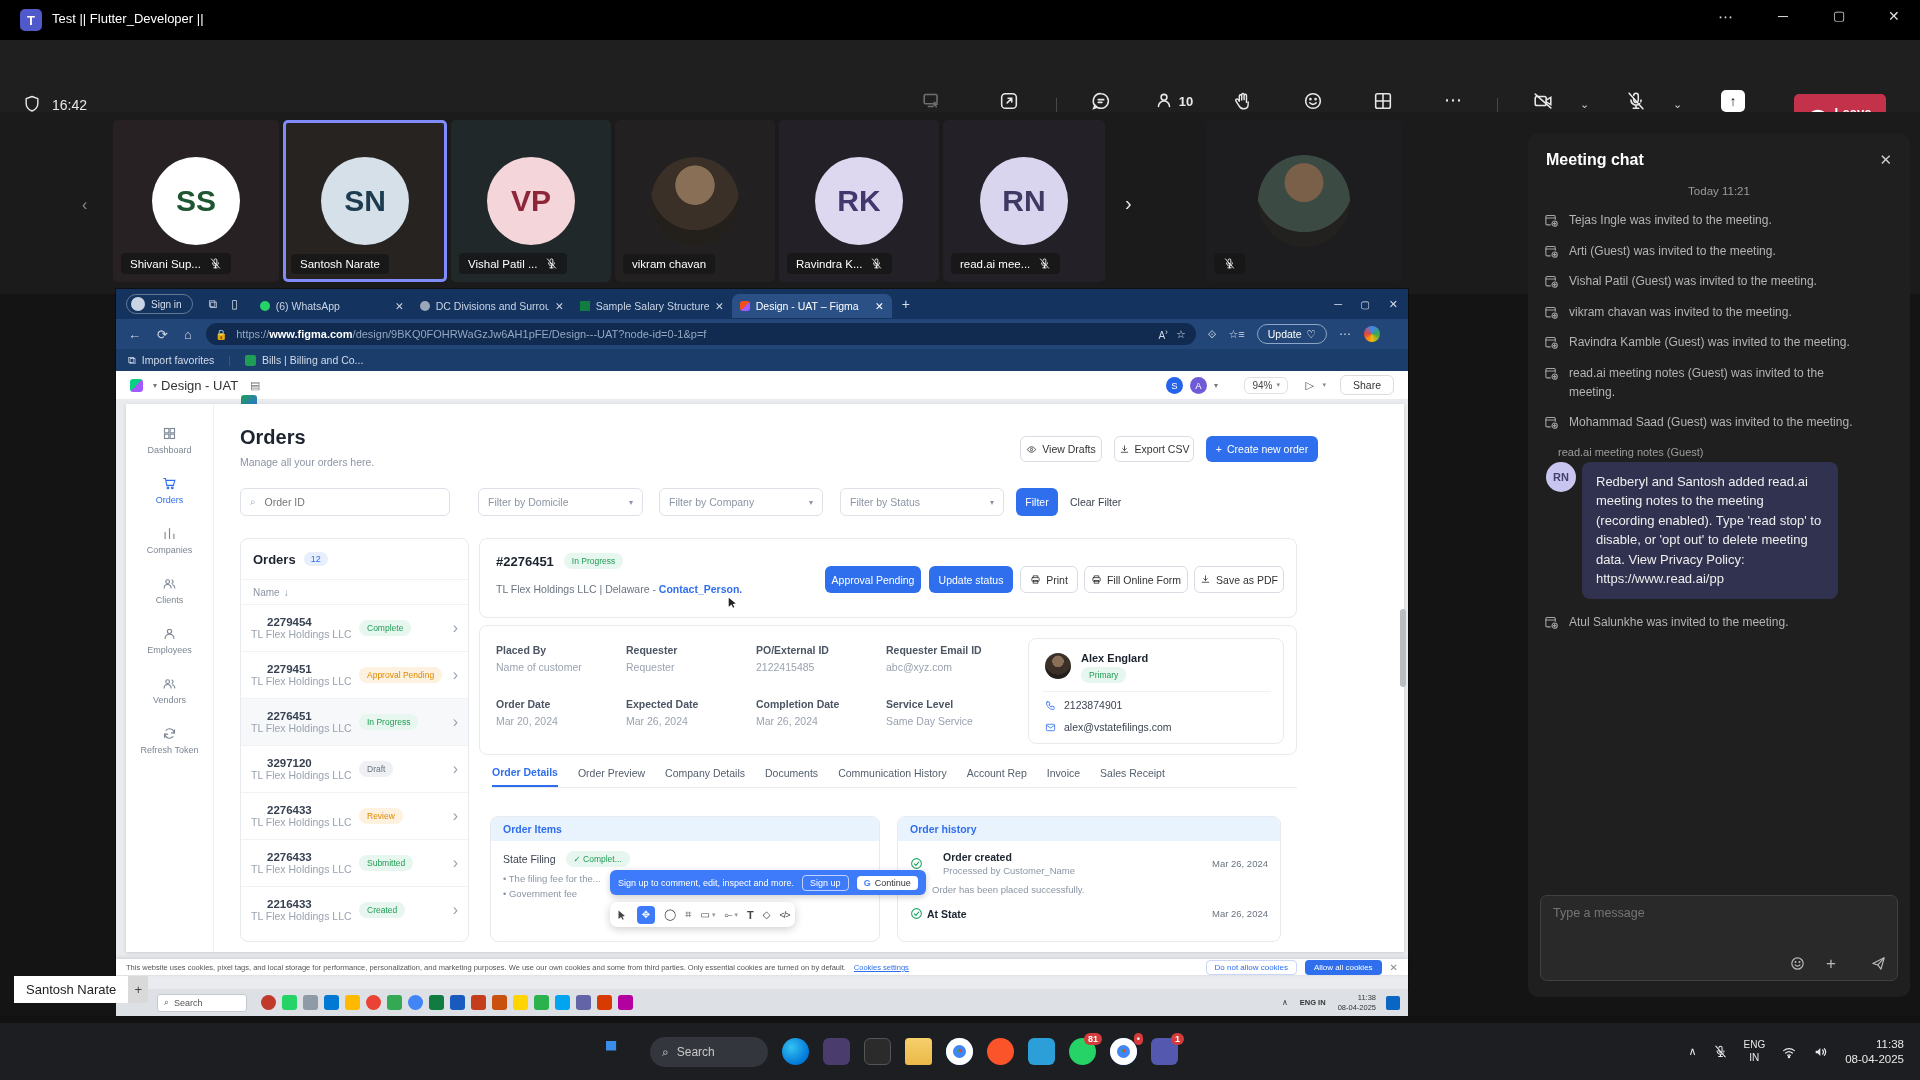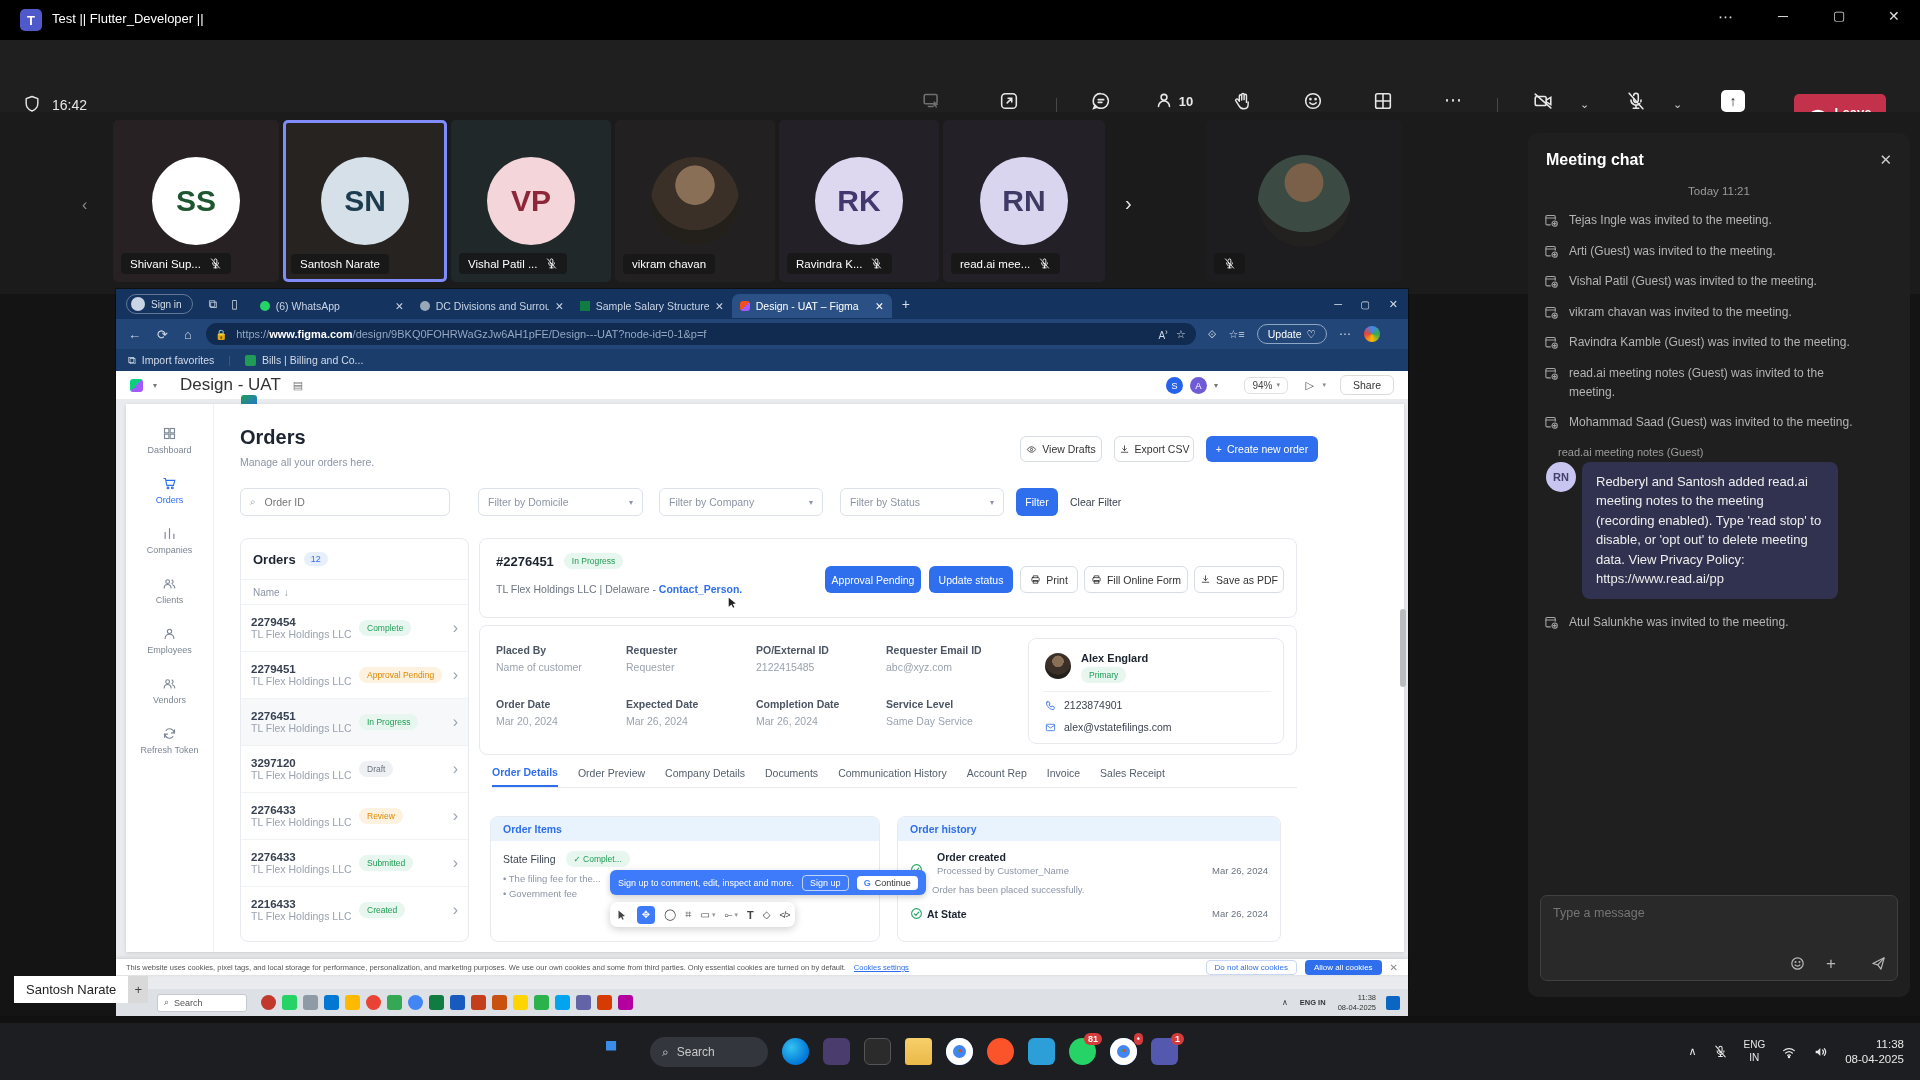--- a/index.html
+++ b/index.html
@@ -45,21 +45,21 @@
   .sitem svg{width:15px;height:15px;}
   .sitem.active{color:#2f6fed;}
   .card{position:absolute;background:#fff;border:1px solid #e7eaee;border-radius:8px;}
   .bluebtn{background:#2f6fed;color:#fff;border-radius:6px;font-size:10.5px;display:flex;align-items:center;justify-content:center;gap:5px;cursor:pointer;}
   .outbtn{background:#fff;color:#333;border:1px solid #d8dde3;border-radius:6px;font-size:10.5px;display:flex;align-items:center;justify-content:center;gap:5px;cursor:pointer;}
   .badge{border-radius:9px;font-size:8.5px;padding:3px 8px;white-space:nowrap;}
   .bg-green{background:#e7f6ee;color:#1f9d55;}
   .bg-orange{background:#fdf1e0;color:#de8a00;}
   .bg-gray{background:#eef0f3;color:#6b7480;}
   .orow{position:relative;height:47px;border-top:1px solid #f0f2f4;display:flex;align-items:center;padding:0 10px;cursor:pointer;}
-  .oid{font-size:11.5px;font-weight:bold;color:#374151;}
+  .oid{font-size:11.5px;font-weight:bold;color:#374151;margin-left:16px;}
   .ocomp{font-size:10.5px;color:#9aa3b0;}
   .fldl{font-size:10.5px;font-weight:bold;color:#4b5563;}
   .fldv{font-size:10.5px;color:#9aa3b0;margin-top:5px;}
   .atab{font-size:10.5px;color:#55606d;padding-bottom:7px;cursor:pointer;white-space:nowrap;}
   .atab.active{color:#2f6fed;border-bottom:2px solid #2f6fed;font-weight:bold;}
   .chead{height:24px;background:#e9f3fd;border-radius:7px 7px 0 0;display:flex;align-items:center;padding:0 12px;font-size:10.5px;color:#2f6fed;font-weight:bold;}
   
   .ptask{left:116px;top:989px;width:1292px;height:27px;background:#dde1e6;display:flex;align-items:center;}
   .pic{width:15px;height:15px;border-radius:3px;margin-right:6px;flex:none;}
   .taskbar{left:0;top:1023px;width:1920px;height:57px;background:#1d1e22;display:flex;align-items:center;}
@@ -416,21 +416,21 @@
       <span style="margin-left:12px;font-size:11px;">⧉</span>
       <span style="margin-left:6px;">Import favorites</span>
       <span style="margin-left:14px;color:#557;">|</span>
       <span style="margin-left:14px;width:11px;height:11px;background:#1f9d55;border-radius:2px;"></span>
       <span style="margin-left:6px;">Bills | Billing and Co...</span>
     </div>
 
     <div class="figbar">
       <span style="margin-left:14px;width:13px;height:13px;border-radius:3px;background:linear-gradient(135deg,#0acf83 50%,#a259ff 50%);"></span>
       <span style="margin-left:10px;font-size:8px;color:#777;">▾</span>
-      <span style="margin-left:23px;font-size:17px;color:#333;">Design - UAT</span>
+      <span style="margin-left:4px;font-size:13px;color:#333;">Design - UAT</span>
       <span style="margin-left:12px;font-size:11px;color:#777;">▤</span>
       <div style="position:absolute;right:190px;display:flex;align-items:center;gap:7px;">
         <span style="width:17px;height:17px;border-radius:50%;background:#2563eb;color:#fff;font-size:9.5px;display:flex;align-items:center;justify-content:center;">S</span>
         <span style="width:17px;height:17px;border-radius:50%;background:#6f5bd6;color:#fff;font-size:9.5px;display:flex;align-items:center;justify-content:center;">A</span>
         <span style="font-size:8px;color:#777;">▾</span>
       </div>
       <div style="position:absolute;right:120px;display:flex;align-items:center;gap:4px;border:1px solid #e0e0e0;border-radius:6px;padding:2px 7px;font-size:10px;color:#444;">
         <span>94%</span>
           <span style="font-size:7px;color:#888;">▾</span>
         </div>
@@ -694,21 +694,21 @@
           <div class="flex" style="padding:10px 12px 4px;gap:10px;">
             <span style="font-size:10.5px;color:#3c4450;">State Filing</span>
             <span class="badge bg-green">✓ Complet...</span>
             </div>
           <div style="padding:2px 12px;font-size:9.5px;color:#8b95a5;">• <span>The filing fee for the...</span></div>
           <div style="padding:2px 12px;font-size:9.5px;color:#8b95a5;">• <span>Government fee</span></div>
         </div>
 
         <div class="card" style="left:771px;top:412px;width:384px;height:126px;overflow:hidden;">
           <div class="chead">Order history</div>
-          <div class="flex" style="padding:10px 12px 0;gap:14px;align-items:flex-end;">
+          <div class="flex" style="padding:10px 12px 0;gap:20px;align-items:center;">
             <svg style="width:13px;height:13px;color:#22a565;flex:none;">
                 <use href="#i-check"></use>
               </svg>
             <div style="flex:1;">
               <div style="font-size:10.5px;color:#1c2430;font-weight:bold;">Order created</div>
               <div style="font-size:9.5px;color:#8b95a5;margin-top:2px;">Processed by Customer_Name</div>
               </div>
             <span style="font-size:9.5px;color:#6b7480;">Mar 26, 2024</span>
             </div>
           <div style="padding:8px 12px 0 34px;font-size:9.5px;color:#8b95a5;">Order has been placed successfully.</div>

